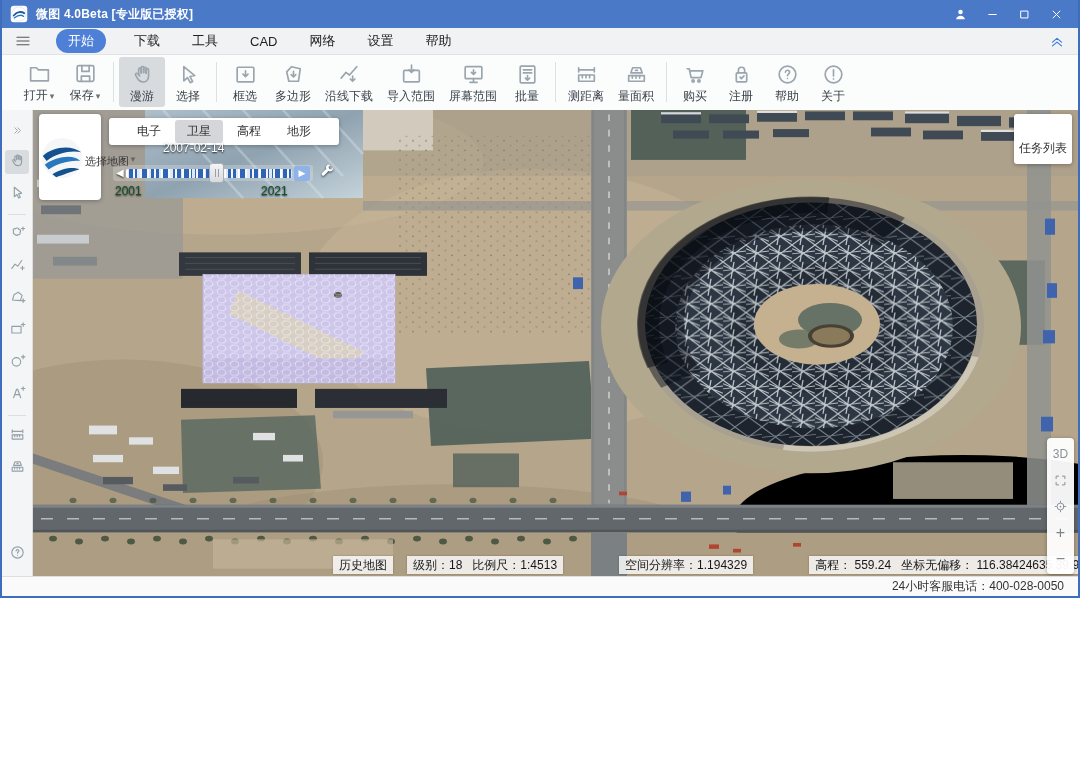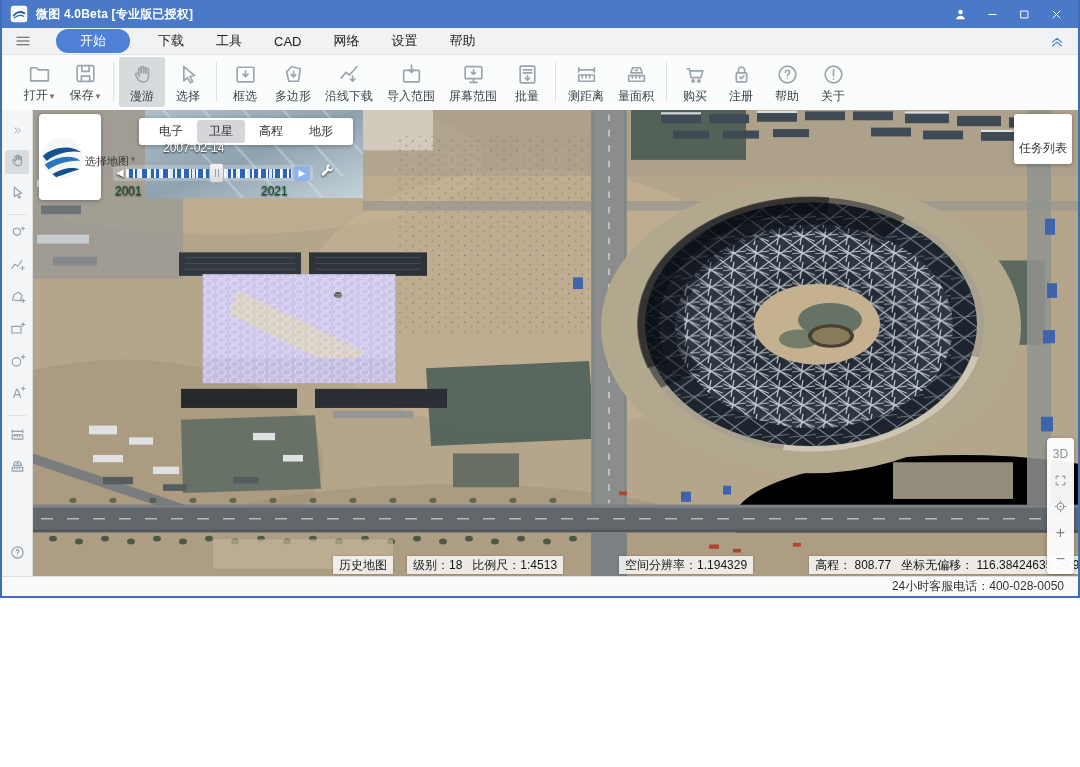--- a/index.html
+++ b/index.html
@@ -13,21 +13,21 @@
   .title { color:#fff; font-weight:bold; font-size:12px; letter-spacing:.2px; }
   .tb-controls { margin-left:auto; display:flex; align-items:center; gap:4px; }
   .tb-btn { width:28px; height:22px; color:#fff; display:flex; align-items:center; justify-content:center; cursor:pointer; }
   .tb-btn svg { width:15px; height:15px; }
 
   
   .menubar { height:27px; background:#f1f2f4; border-bottom:1px solid #e1e3e5; display:flex; align-items:center; padding:0 12px; gap:24px; flex:0 0 auto; }
   .hamburger { color:#555; width:18px; height:18px; cursor:pointer; }
   .hamburger svg { width:18px; height:18px; }
   .menu-item { font-size:13px; color:#222; cursor:pointer; padding:2px 4px; white-space:nowrap; }
-  .menu-item.active { background:#4d80d6; color:#fff; border-radius:12px; padding:3px 24px; }
+  .menu-item.active { background:#4d80d6; color:#fff; border-radius:12px; padding:3px 12px; }
   .menu-collapse { margin-left:auto; color:#3a7bd5; width:18px; height:18px; cursor:pointer; }
   .menu-collapse svg { width:18px; height:18px; }
 
   
   .toolbar { height:55px; background:#fbfcfc; display:flex; align-items:flex-start; padding:2px 4px 0 14px; flex:0 0 auto; }
   .tool-btn { display:flex; flex-direction:column; align-items:center; justify-content:center; height:50px; min-width:46px; padding:0 7px; gap:1px; border-radius:3px; cursor:pointer; }
   .tool-btn.active { background:#d8dbde; }
   .t-icon { color:#9aa5ad; height:26px; }
   .t-icon svg { width:25px; height:25px; }
   .t-label { font-size:12px; color:#3a424a; white-space:nowrap; line-height:14px; }
@@ -47,21 +47,21 @@
   .map-area { position:relative; flex:1; overflow:hidden; background:#b5a58b; }
   .map-svg { position:absolute; inset:0; width:100%; height:100%; }
 
   
   .shadowed { box-shadow:0 1px 4px rgba(0,0,0,.3); }
   .map-picker { position:absolute; left:6px; top:4px; width:62px; height:86px; background:#fff; border-radius:4px; display:flex; flex-direction:row; align-items:center; padding-top:6px; cursor:pointer; }
   .map-picker svg { width:46px; height:46px; }
   .picker-label { font-size:11px; color:#333; margin-top:2px; white-space:nowrap; }
   .picker-caret { font-size:8px; color:#666; line-height:8px; }
 
-  .layer-tabs { position:absolute; left:76px; top:8px; height:27px; background:#fff; border-radius:3px; display:flex; align-items:center; padding:0 8px; gap:2px;margin-left:30px; }
+  .layer-tabs { position:absolute; left:76px; top:8px; height:27px; background:#fff; border-radius:3px; display:flex; align-items:center; padding:0 16px; gap:2px; }
   .layer-tab { font-size:12px; color:#333; padding:3px 12px; border-radius:3px; cursor:pointer; white-space:nowrap; }
   .layer-tab.active { background:#d4d6d9; }
 
   .tl-date { position:absolute; left:130px; top:31px; color:#fff; font-size:12px; text-shadow:0 1px 2px rgba(0,0,0,.9); }
   .tl-track { position:absolute; left:80px; top:55px; width:200px; height:16px; background:rgba(255,255,255,.22); border-radius:3px; display:flex; align-items:center; padding:0 3px; gap:2px; }
   .tl-prev { color:#fff; font-size:10px; text-shadow:0 1px 2px rgba(0,0,0,.8); cursor:pointer; line-height:16px; }
   .tl-bar { flex:1; height:9px; border-radius:2px; cursor:pointer;
     background:
       repeating-linear-gradient(90deg, rgba(255,255,255,.95) 0 2px, transparent 2px 7px),
       repeating-linear-gradient(90deg, rgba(255,255,255,.85) 0 3px, transparent 3px 11px),
@@ -587,21 +587,21 @@
       <span class="tl-wrench"><svg viewBox="0 0 24 24" fill="none" stroke="currentColor" stroke-width="1.6" stroke-linecap="round" stroke-linejoin="round">
             <path d="M14.5 3.2a4.6 4.6 0 00-4.2 6.6l-5.9 5.9a2.1 2.1 0 003 3l5.9-5.9a4.6 4.6 0 006.5-4.9l-2.8 2.8-2.6-.9-.9-2.6 2.8-2.8a4.6 4.6 0 00-1.8-.2z" fill="currentColor" stroke="none"></path>
           </svg></span>
 
       <div class="task-list shadowed">任务列表</div>
 
       <div class="status-bar">
         <span class="status-seg">历史地图</span>
         <span class="status-seg"><span>级别：18</span><span class="inner-gap">比例尺：1:4513</span></span>
         <span class="status-seg gap-lg">空间分辨率：1.194329</span>
-        <span class="status-seg gap-lg"><span>高程： 808.77</span><span class="inner-gap">坐标无偏移： 116.38424635  39.9943220</span></span>
+        <span class="status-seg gap-lg"><span>高程： 559.24</span><span class="inner-gap">坐标无偏移： 116.38424635  39.9943220</span></span>
       </div>
 
       <div class="view-controls">
         <span class="vc-item vc-text">3D</span>
         <span class="vc-item">
             <svg viewBox="0 0 24 24" fill="none" stroke="currentColor" stroke-width="1.6" stroke-linecap="round" stroke-linejoin="round">
               <path d="M5 9V5h4M15 5h4v4M19 15v4h-4M9 19H5v-4"></path>
             </svg>
           </span>
         <span class="vc-item">

